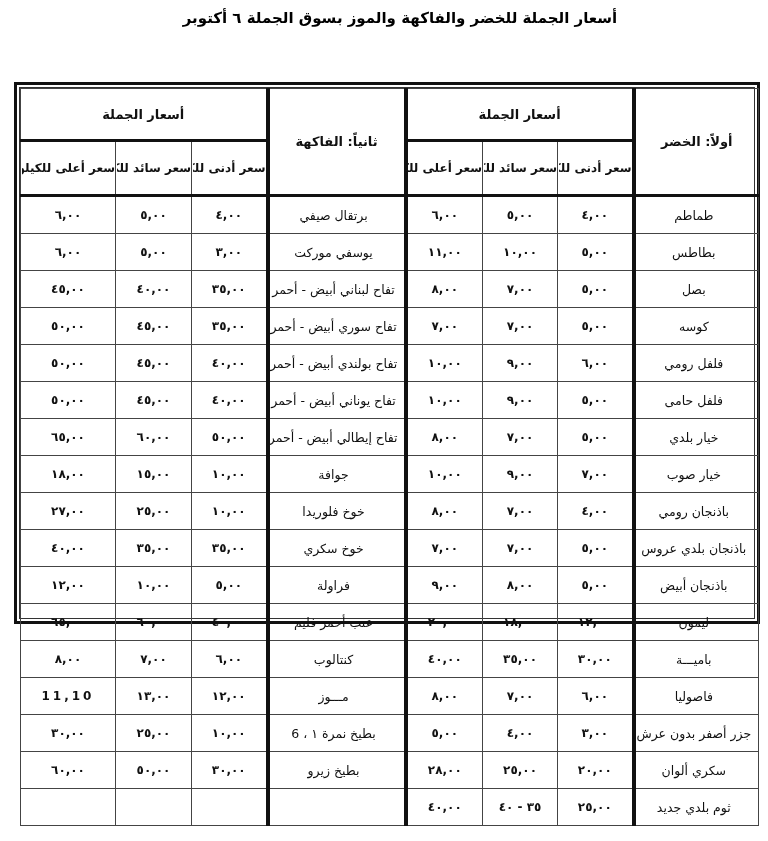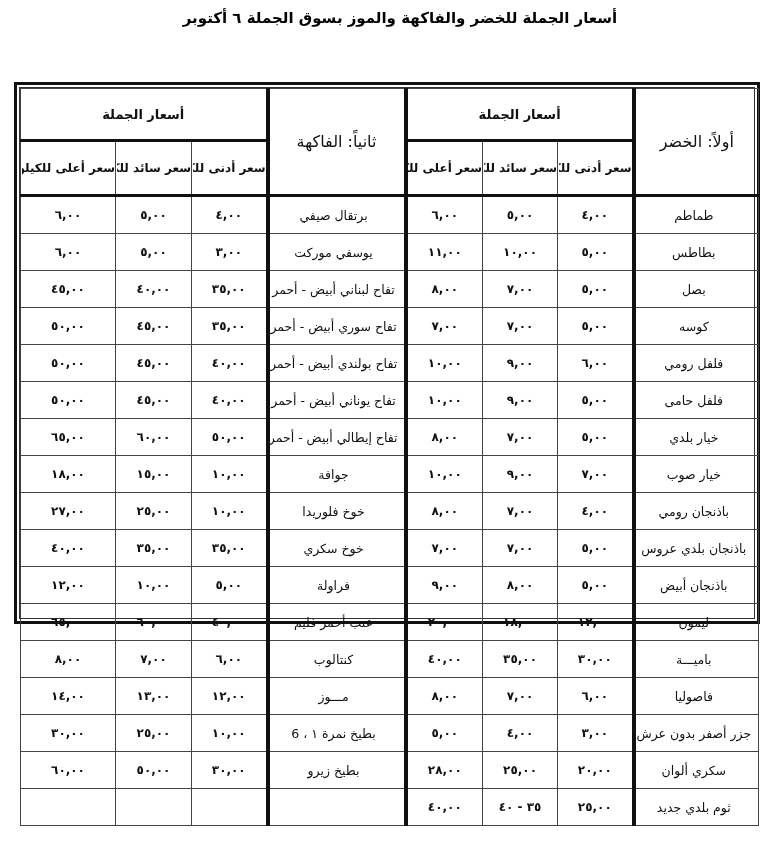--- a/index.html
+++ b/index.html
@@ -33,21 +33,21 @@
     }
     .hdr-group {
       font-family: "DejaVu Sans", sans-serif; font-weight: bold; font-size: 13px;
       height: 50px; border-bottom: 3px solid #111 !important;
     }
     .hdr-sub {
       font-family: "DejaVu Sans", sans-serif; font-weight: bold; font-size: 12px;
       line-height: 17px; direction: rtl; height: 52px; border-radius: 22px;
     }
     .hdr-cat {
-      font-family: "DejaVu Sans", sans-serif; font-weight: normal; font-size: 16px;
+      font-family: "DejaVu Sans", sans-serif; font-weight: bold; font-size: 13px;
       direction: rtl;
     }
     tr.head-bottom td { border-bottom: 3px solid #111; }
     .name-cell {
       direction: rtl; text-align: center; padding-right: 6px !important;
       font-size: 12.5px; font-family: "DejaVu Sans", sans-serif;
     }
     .num-cell {
       font-family: "DejaVu Sans", sans-serif; font-weight: bold; font-size: 12px;
       letter-spacing: 3px; direction: rtl;
@@ -215,21 +215,21 @@
             <td class="num-cell">٨,٠٠</td>
             <td class="num-cell">٧,٠٠</td>
             <td class="num-cell">٦,٠٠</td>
             <td class="name-cell thick-left thick-right">كنتالوب</td>
             <td class="num-cell">٤٠,٠٠</td>
             <td class="num-cell">٣٥,٠٠</td>
             <td class="num-cell">٣٠,٠٠</td>
             <td class="name-cell thick-left">باميـــة</td>
           </tr>
           <tr class="data-row">
-            <td class="num-cell">١٤,٠٠</td>
+            <td class="num-cell">11,10</td>
             <td class="num-cell">١٣,٠٠</td>
             <td class="num-cell">١٢,٠٠</td>
             <td class="name-cell thick-left thick-right">مـــوز</td>
             <td class="num-cell">٨,٠٠</td>
             <td class="num-cell">٧,٠٠</td>
             <td class="num-cell">٦,٠٠</td>
             <td class="name-cell thick-left">فاصوليا</td>
           </tr>
           <tr class="data-row">
             <td class="num-cell">٣٠,٠٠</td>

